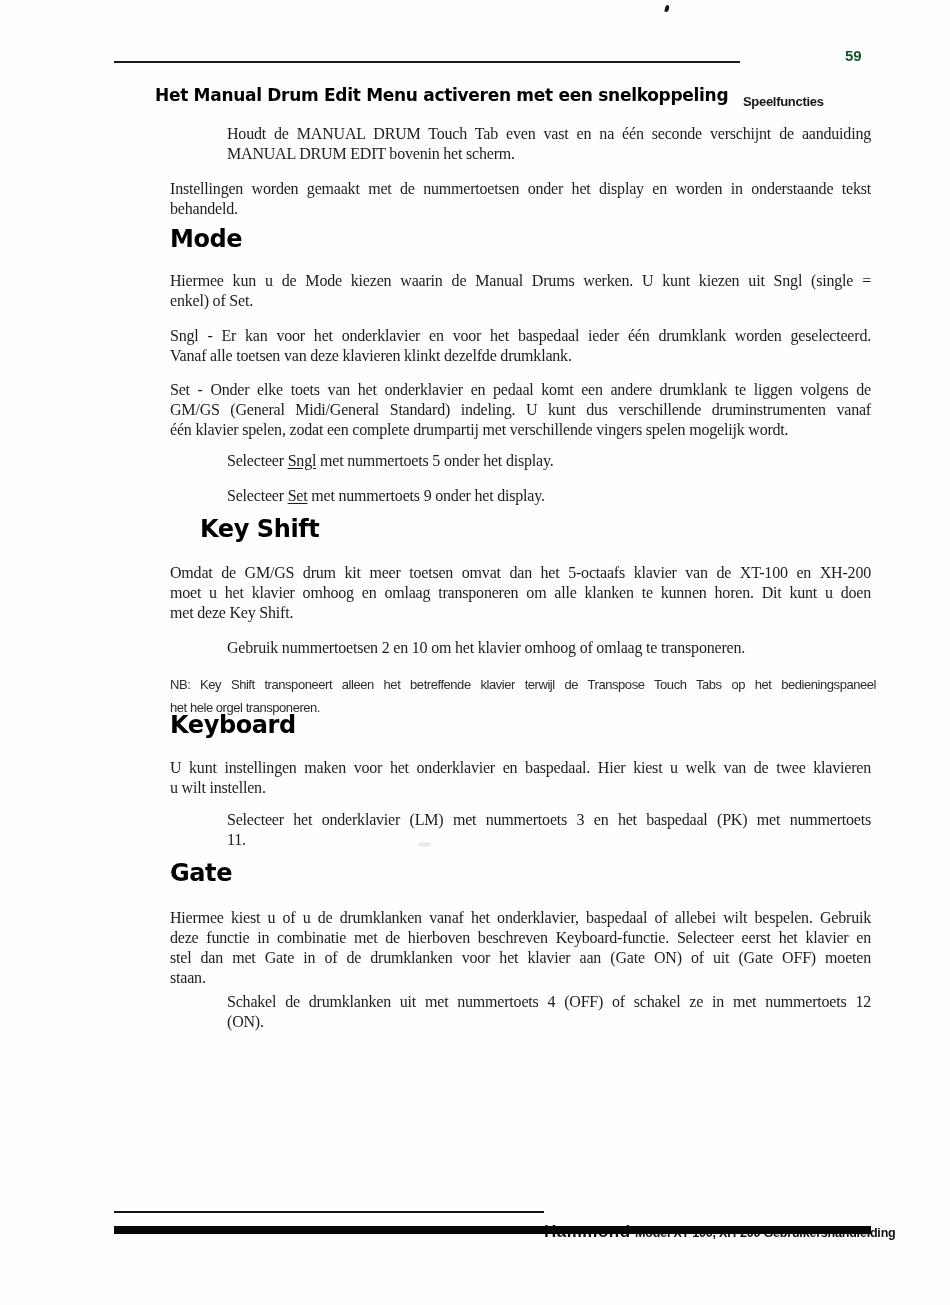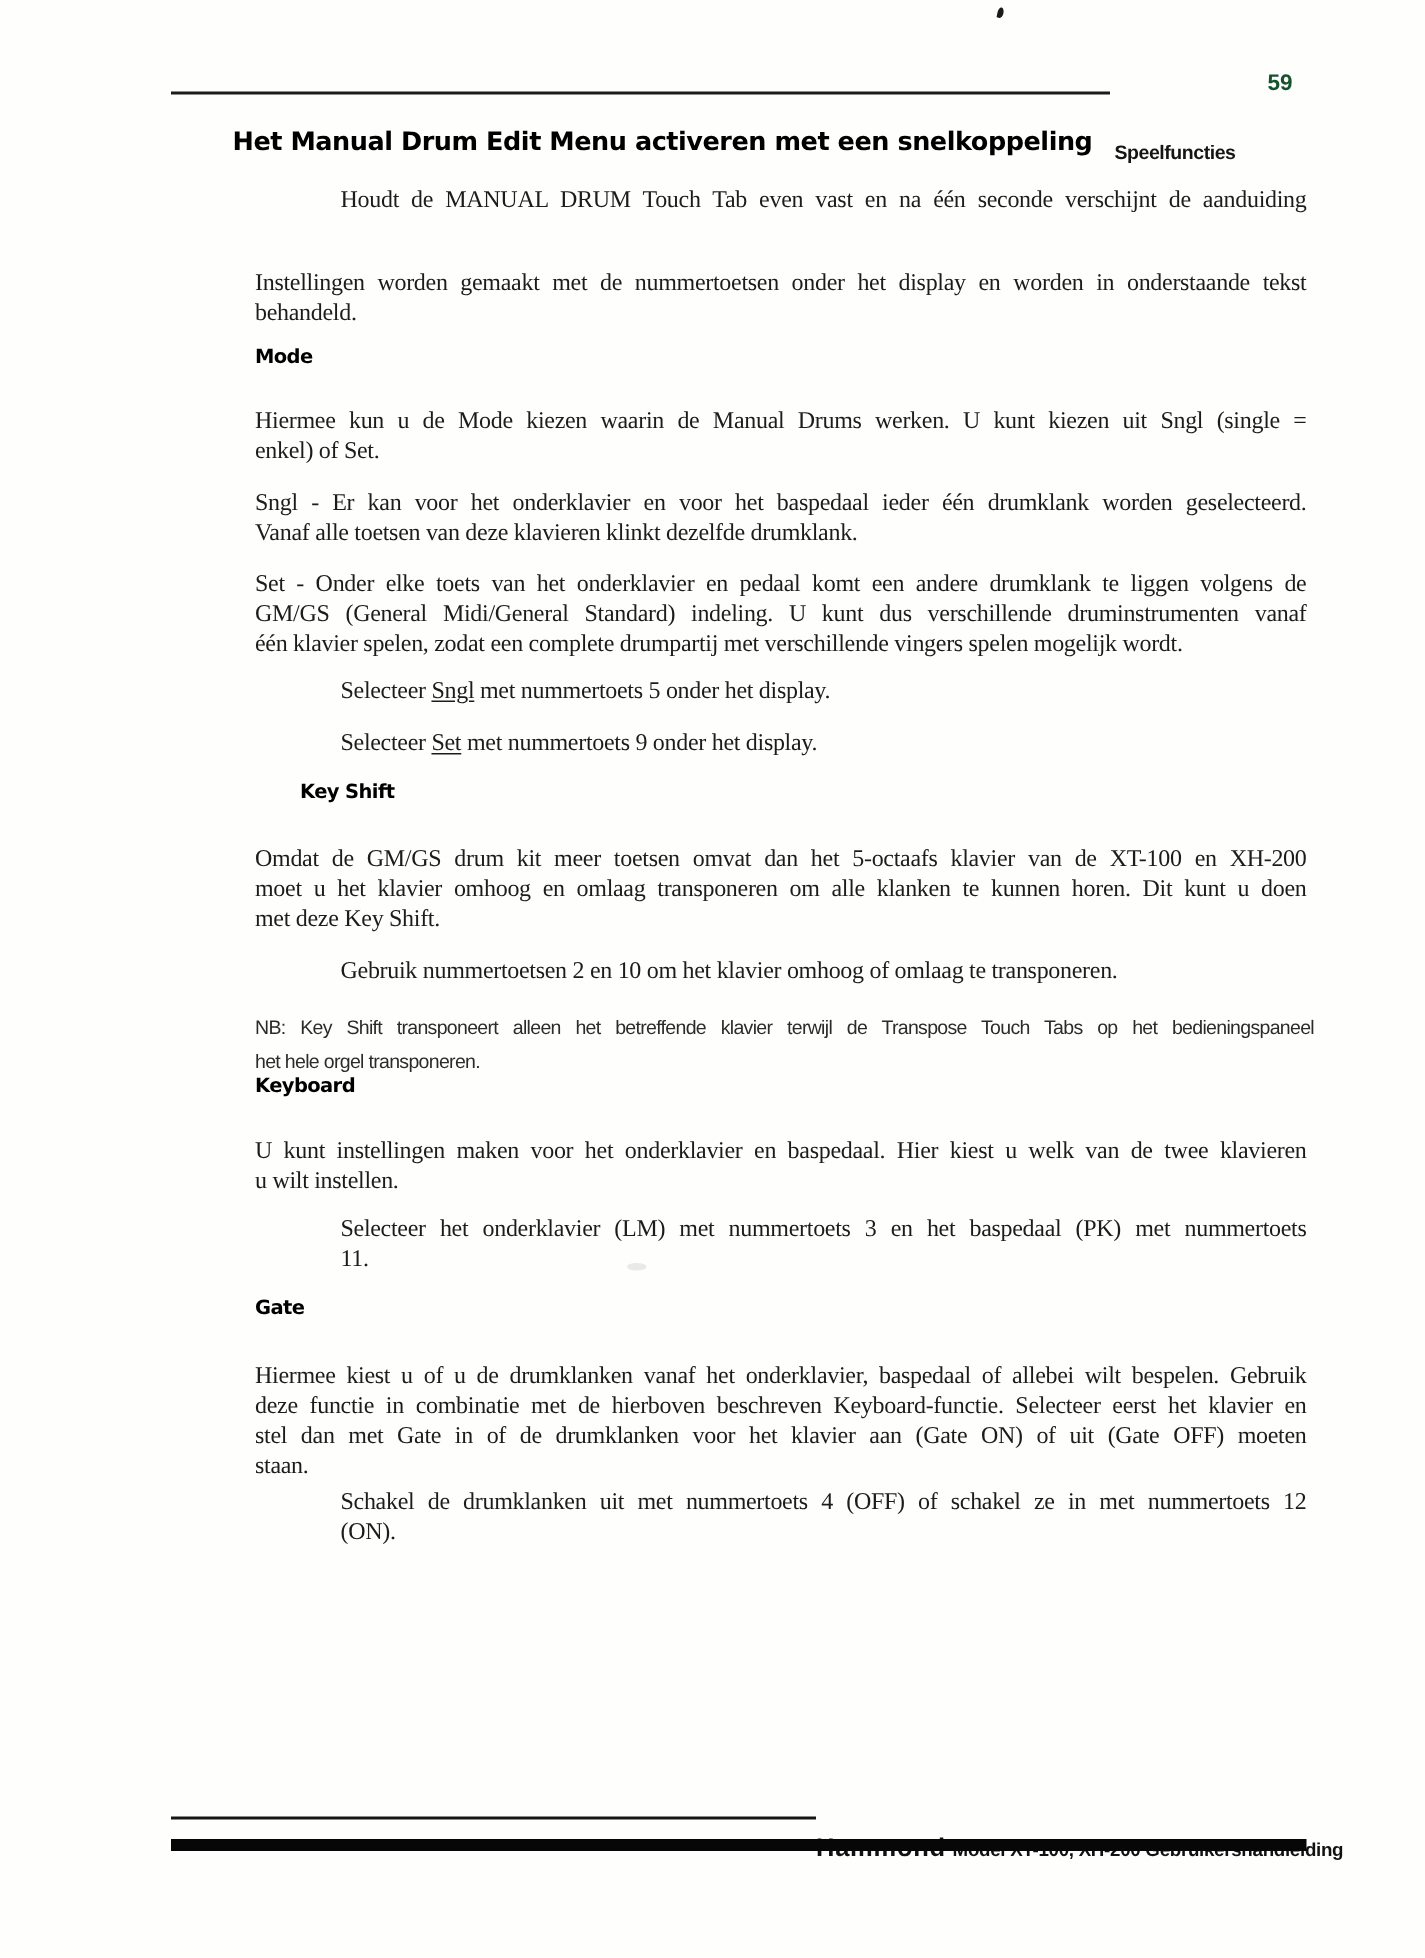--- a/index.html
+++ b/index.html
@@ -10,21 +10,21 @@
   }
   .body-block {
     position:absolute; font-size:16px; line-height:20px;
     letter-spacing:-0.2px; color:#1c1c1c;
   }
   .jline { text-align:justify; text-align-last:justify; }
   .jline.last { text-align-last:left; }
   .heading {
     position:absolute; margin:0;
     font-family:"DejaVu Sans", sans-serif; font-weight:bold;
-    font-size:13px; letter-spacing:-0.4px; color:#000; line-height:20px;
+    font-size:24px; letter-spacing:-0.4px; color:#000; line-height:20px;
   }
   .title { font-size:17px; letter-spacing:-0.3px; }
   .u { text-decoration:underline; text-underline-offset:2px; }
   .note-block {
     font-family:"Liberation Sans", sans-serif; font-size:13px;
     letter-spacing:-0.45px; line-height:23px; color:#2b2b2b;
   }
   .header-label {
     position:absolute; font-family:"Liberation Sans", sans-serif;
     font-weight:bold; font-size:13px; letter-spacing:-0.3px; color:#151515;
@@ -59,20 +59,21 @@
   <div class="speck"></div>
 
   <div class="header-rule"></div>
   <span class="header-label" style="left:743px; top:48px;margin-top:46px;">Speelfuncties</span>
   <span class="page-number" style="left:845px; top:47px;">59</span>
 
   <h1 class="heading title" style="left:155px; top:85px;">Het Manual Drum Edit Menu activeren met een snelkoppeling</h1>
 
   <div class="body-block" style="left:227px; top:124px; width:644px;">
       <div class="jline">Houdt de MANUAL DRUM Touch Tab even vast en na één seconde verschijnt de aanduiding</div>
+      <div class="jline last">MANUAL DRUM EDIT bovenin het scherm.</div>
     </div>
 
   <div class="body-block" style="left:170px; top:179px; width:701px;">
       <div class="jline">Instellingen worden gemaakt met de nummertoetsen onder het display en worden in onderstaande tekst</div>
       <div class="jline last">behandeld.</div>
     </div>
 
   <h2 class="heading" style="left:170px; top:229px;">Mode</h2>
 
   <div class="body-block" style="left:170px; top:271px; width:701px;">

